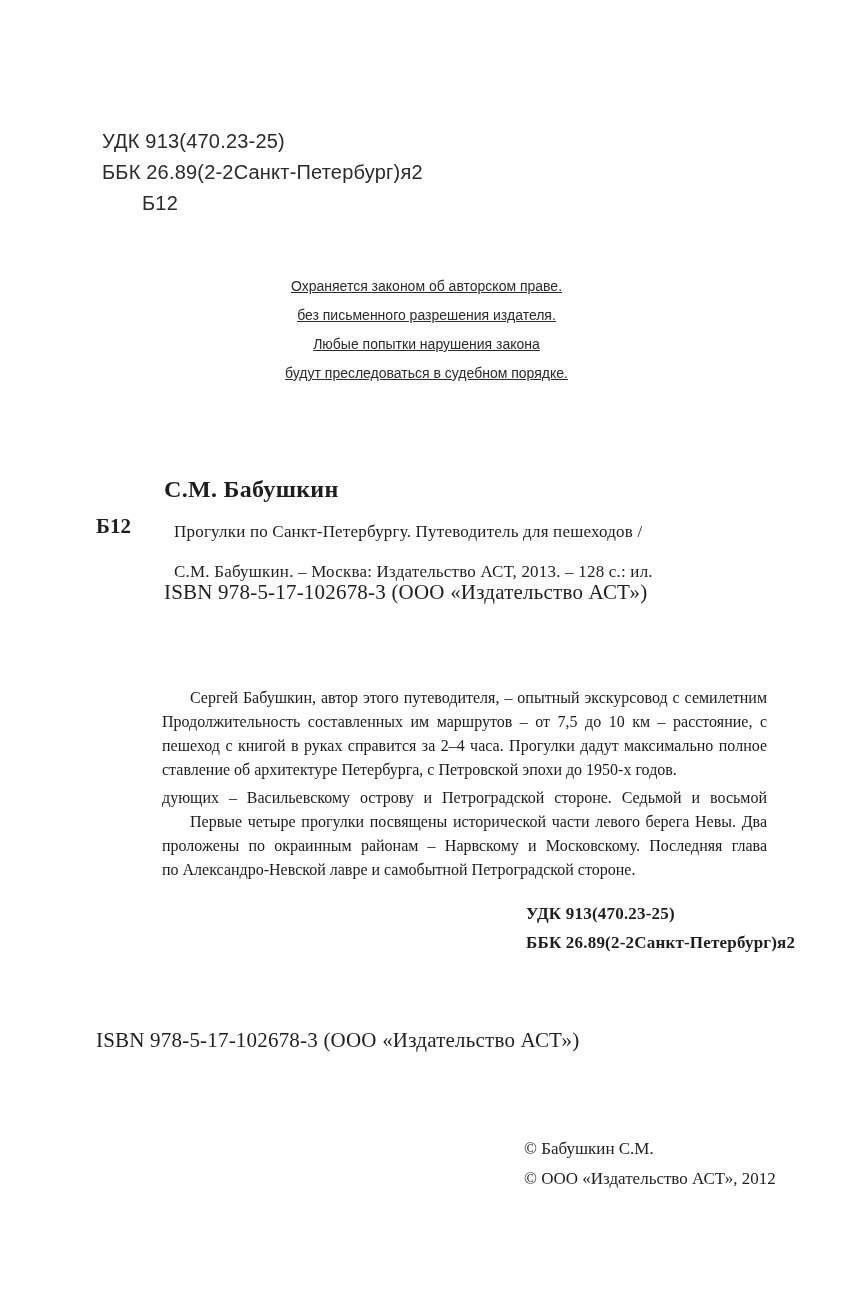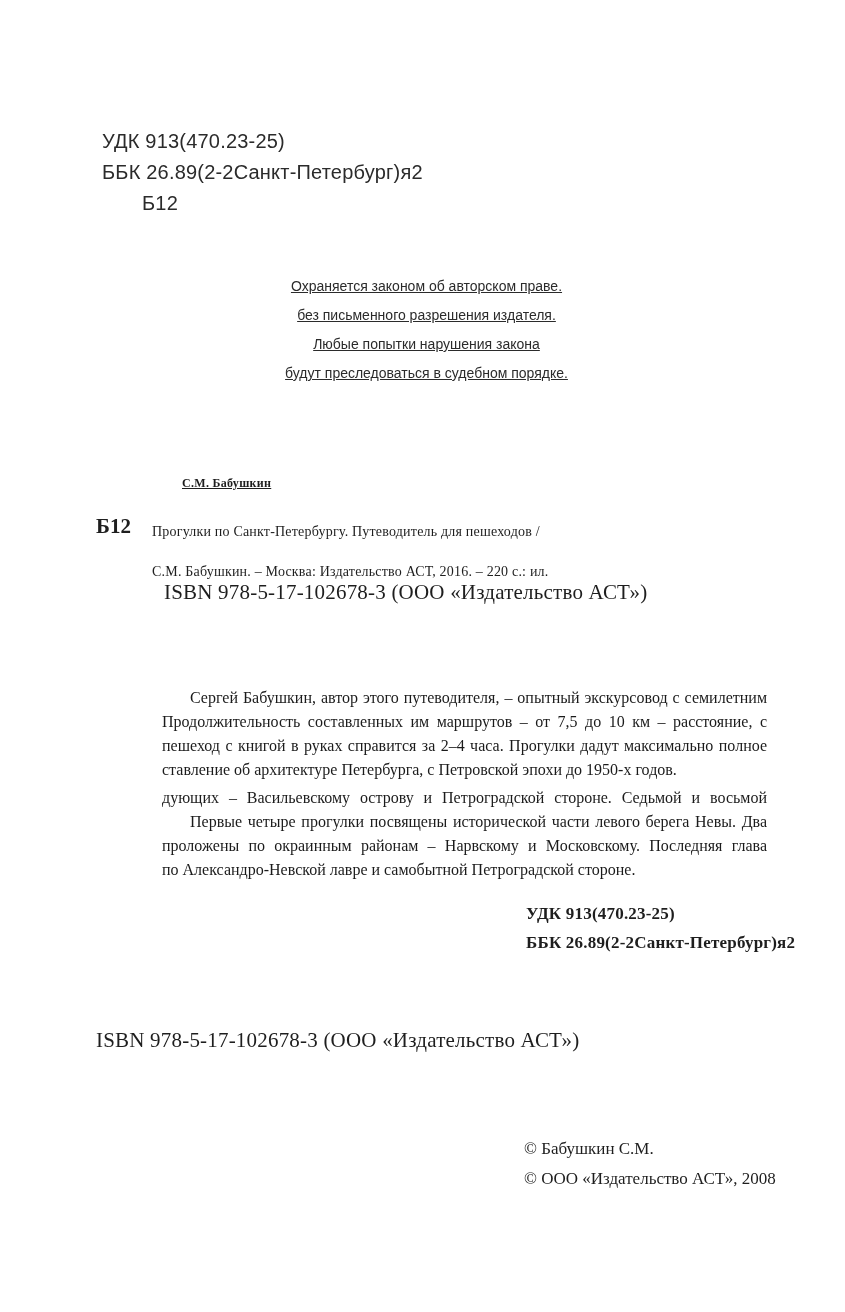--- a/index.html
+++ b/index.html
@@ -36,40 +36,39 @@
     font-family: "Liberation Sans", "DejaVu Sans", sans-serif;
     font-size: 14px;
     line-height: 25px;
     color: #2b2b2b;
     text-decoration: underline;
   }
 
   
   .author-heading {
     position: absolute;
-    left: 176px;
+    left: 158px;
     top: 470px;
-    font-size: 12px;
+    font-size: 24px;
     font-weight: bold;
     letter-spacing: 0.3px;
-    text-decoration: underline;
   }
   .b12-sign {
     position: absolute;
     left: 90px;
     top: 508px;
     font-size: 21px;
     font-weight: bold;
   }
   .entry {
     position: absolute;
-    left: 144px;
+    left: 166px;
     top: 506px;
     width: 620px;
-    font-size: 14px;
+    font-size: 17px;
     line-height: 36px;
     letter-spacing: 0.2px;
   }
   .isbn-entry {
     position: absolute;
     left: 158px;
     top: 574px;
     font-size: 21px;
     letter-spacing: 0.2px;
   }
@@ -140,21 +139,21 @@
       <div class="line">Любые попытки нарушения закона</div>
       <div class="line last">будут преследоваться в судебном порядке.</div>
     </div>
 
   <div class="author-heading">С.М. Бабушкин</div>
 
   <div class="b12-sign">Б12</div>
 
   <div class="entry">
       <div class="line first">Прогулки по Санкт-Петербургу. Путеводитель для пешеходов /</div>
-      <div class="line last">С.М. Бабушкин. – Москва: Издательство АСТ, 2016. – 220 с.: ил.</div>
+      <div class="line last">С.М. Бабушкин. – Москва: Издательство АСТ, 2013. – 128 с.: ил.</div>
     </div>
 
   <div class="isbn-entry">ISBN 978-5-17-102678-3 (ООО «Издательство АСТ»)</div>
 
   <div class="annotation">
     <div>
         <div class="line first">Сергей Бабушкин, автор этого путеводителя, – опытный экскурсовод с семилетним стажем.</div>
         <div class="line">Продолжительность составленных им маршрутов – от 7,5 до 10 км – расстояние, с которым</div>
         <div class="line">пешеход с книгой в руках справится за 2–4 часа. Прогулки дадут максимально полное пред-</div>
         <div class="line last">ставление об архитектуре Петербурга, с Петровской эпохи до 1950-х годов.</div>
@@ -169,16 +168,16 @@
 
   <div class="codes-right">
     <div>УДК 913(470.23-25)</div>
     <div>ББК 26.89(2-2Санкт-Петербург)я2</div>
   </div>
 
   <div class="isbn-bottom">ISBN 978-5-17-102678-3 (ООО «Издательство АСТ»)</div>
 
   <div class="copyright">
       <div class="line first">© Бабушкин С.М.</div>
-      <div class="line last">© ООО «Издательство АСТ», 2008</div>
+      <div class="line last">© ООО «Издательство АСТ», 2012</div>
     </div>
 
 </div>
 
 </body></html>

